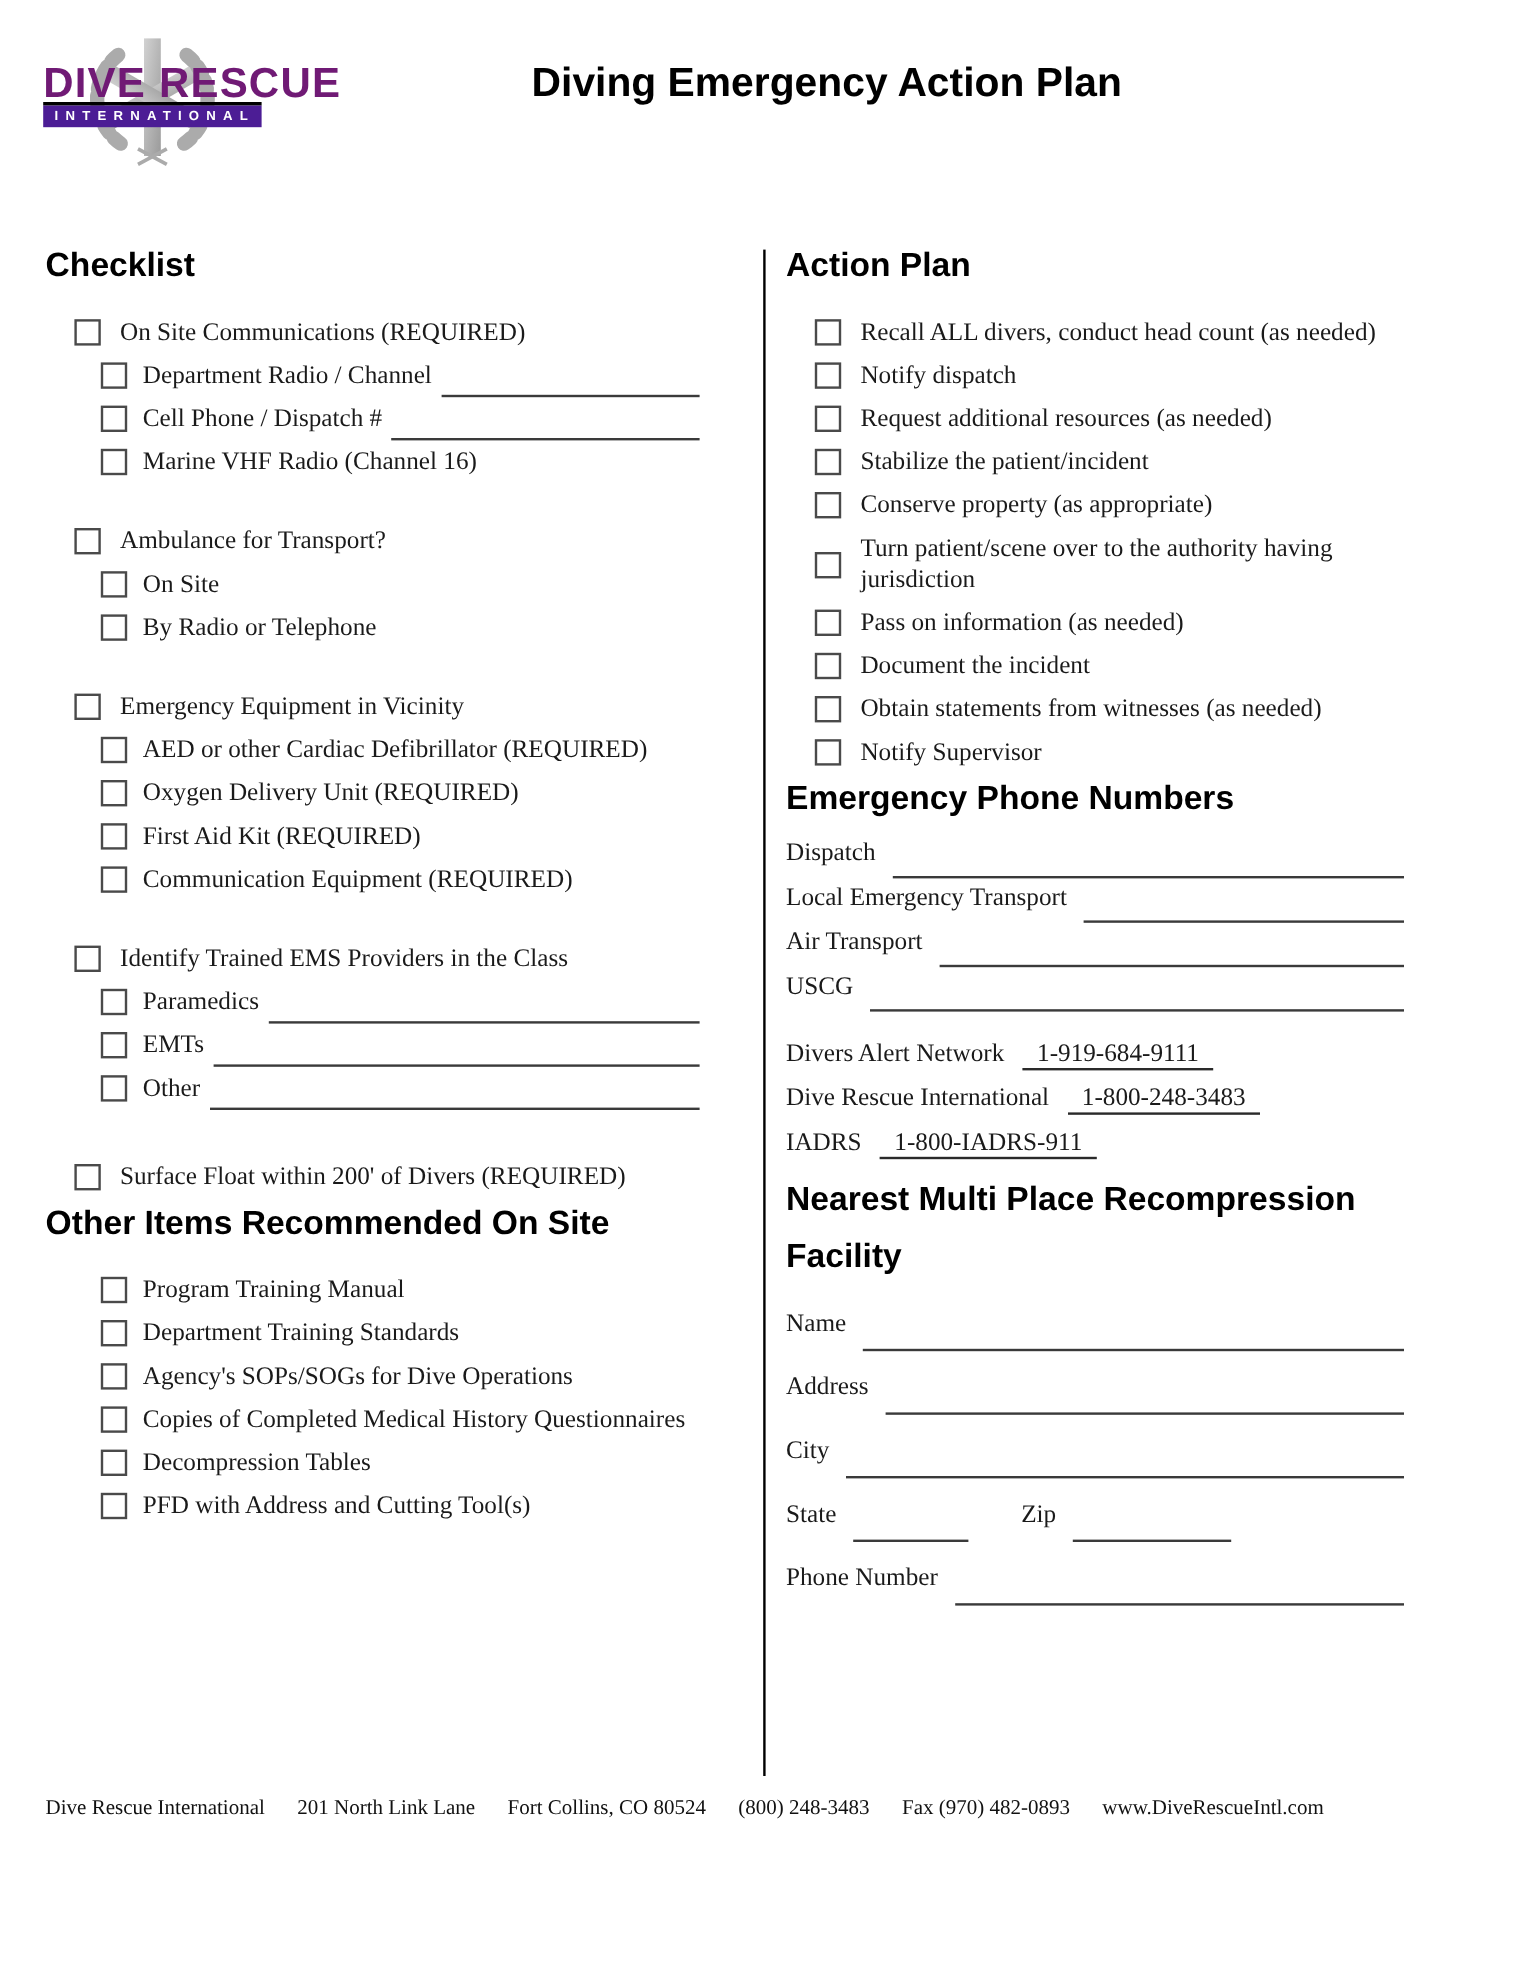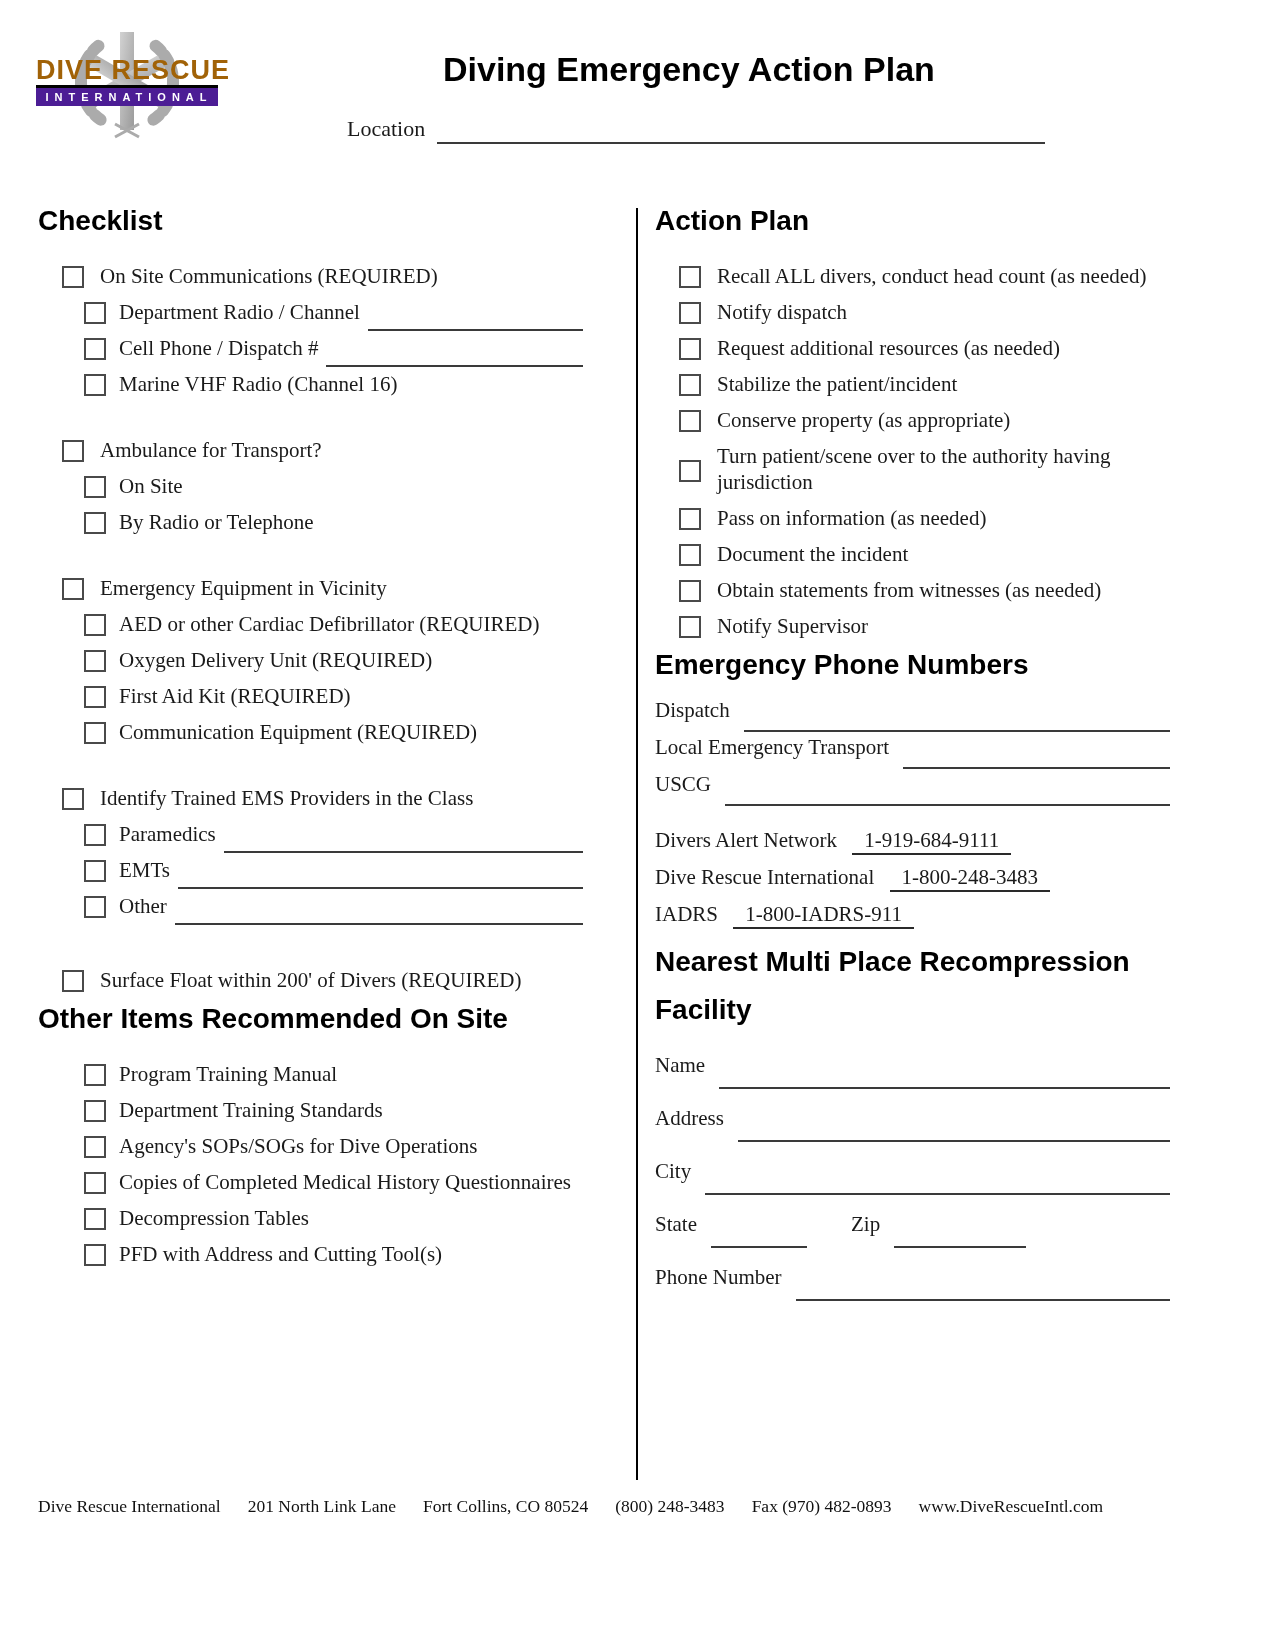--- a/index.html
+++ b/index.html
@@ -5,22 +5,22 @@
   html,body{margin:0;padding:0;background:#e8e8e8;}
   .page{
     position:relative;width:1275px;height:1650px;background:#ffffff;
     margin:0 auto;color:#1a1a1a;font-family:"Liberation Serif",serif;overflow:hidden;
   }
   
   .logo{position:absolute;left:36px;top:20px;width:182px;height:122px;}
   .logo svg{position:absolute;left:0;top:0;}
   .logo-word{position:absolute;left:0;top:36px;width:182px;}
   .logo-top{
-    font-family:"Liberation Sans",sans-serif;font-weight:bold;font-size:27px;
-    letter-spacing:1px;color:#a16207;text-align:center;border-bottom:3px solid #000;
+    font-family:"Liberation Sans",sans-serif;font-weight:bold;font-size:35px;
+    letter-spacing:1px;color:#701a75;text-align:center;border-bottom:3px solid #000;
     padding-bottom:1px;line-height:28px;white-space:nowrap;
   }
   .logo-bar{
     background:#4c1d95;color:#fff;font-family:"Liberation Sans",sans-serif;
     font-size:11px;font-weight:bold;letter-spacing:6px;text-align:center;
     padding:3px 0 2px 4px;line-height:13px;white-space:nowrap;
   }
   .doc-title{
     position:absolute;left:443px;top:50px;margin:0;
     font-family:"Liberation Sans",sans-serif;font-weight:bold;font-size:34px;
@@ -109,24 +109,20 @@
       </g>
     </svg>
     <div class="logo-word">
       <div class="logo-top">DIVE RESCUE</div>
       <div class="logo-bar">INTERNATIONAL</div>
     </div>
   </div>
 
   <h1 class="doc-title">Diving Emergency Action Plan</h1>
 
-  <div class="location-row">
-    <span class="lbl">Location</span>
-    <span class="blank"></span>
-  </div>
 
   <div class="divider"></div>
 
   <div class="col col-left">
     <h2 class="sec">Checklist</h2>
 
     <div class="row lvl1">
       <span class="cb"></span>
       <span class="lbl">On Site Communications (REQUIRED)</span>
     </div>
@@ -277,20 +273,24 @@
     </div>
 
     <h2 class="sec gt-sm" style="margin-bottom:16px;">Emergency Phone Numbers</h2>
 
     <div class="frow">
       <span class="lbl">Dispatch</span>
       <span class="blank"></span>
     </div>
     <div class="frow">
       <span class="lbl">Local Emergency Transport</span>
+      <span class="blank"></span>
+    </div>
+    <div class="frow">
+      <span class="lbl">Air Transport</span>
       <span class="blank"></span>
     </div>
     <div class="frow">
       <span class="lbl">USCG</span>
       <span class="blank"></span>
     </div>
 
     <div class="phoneline gt-sm">
       <span>Divers Alert Network</span>
       <span class="num">1-919-684-9111</span>

